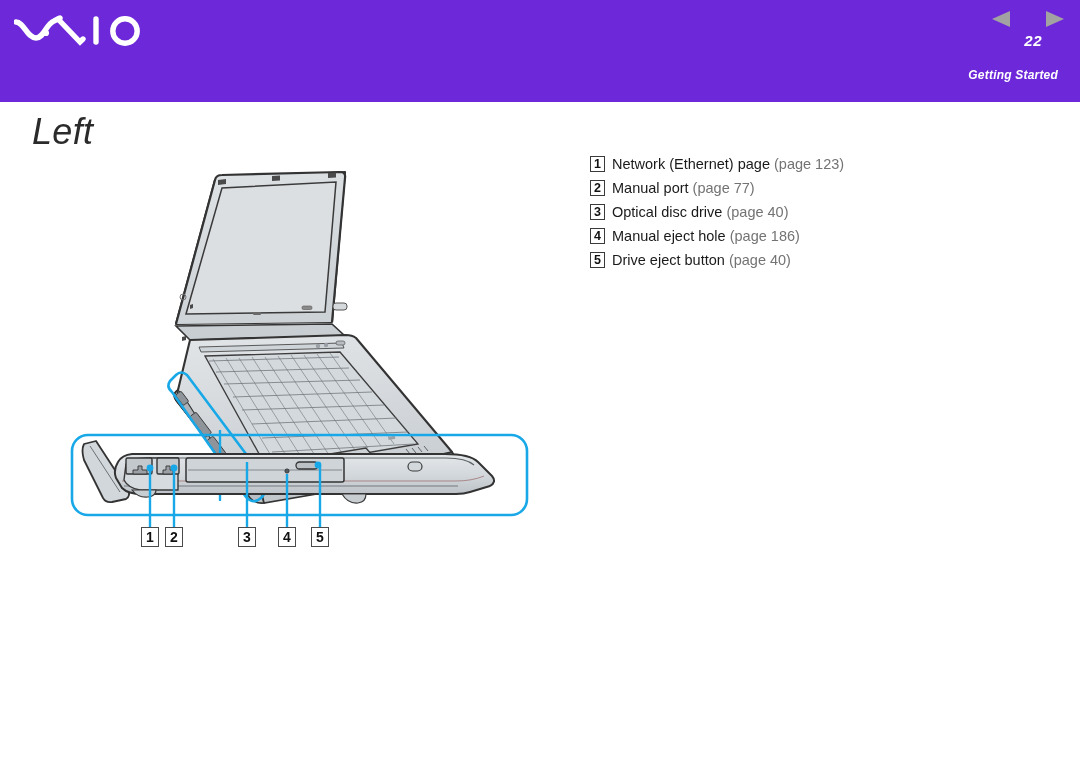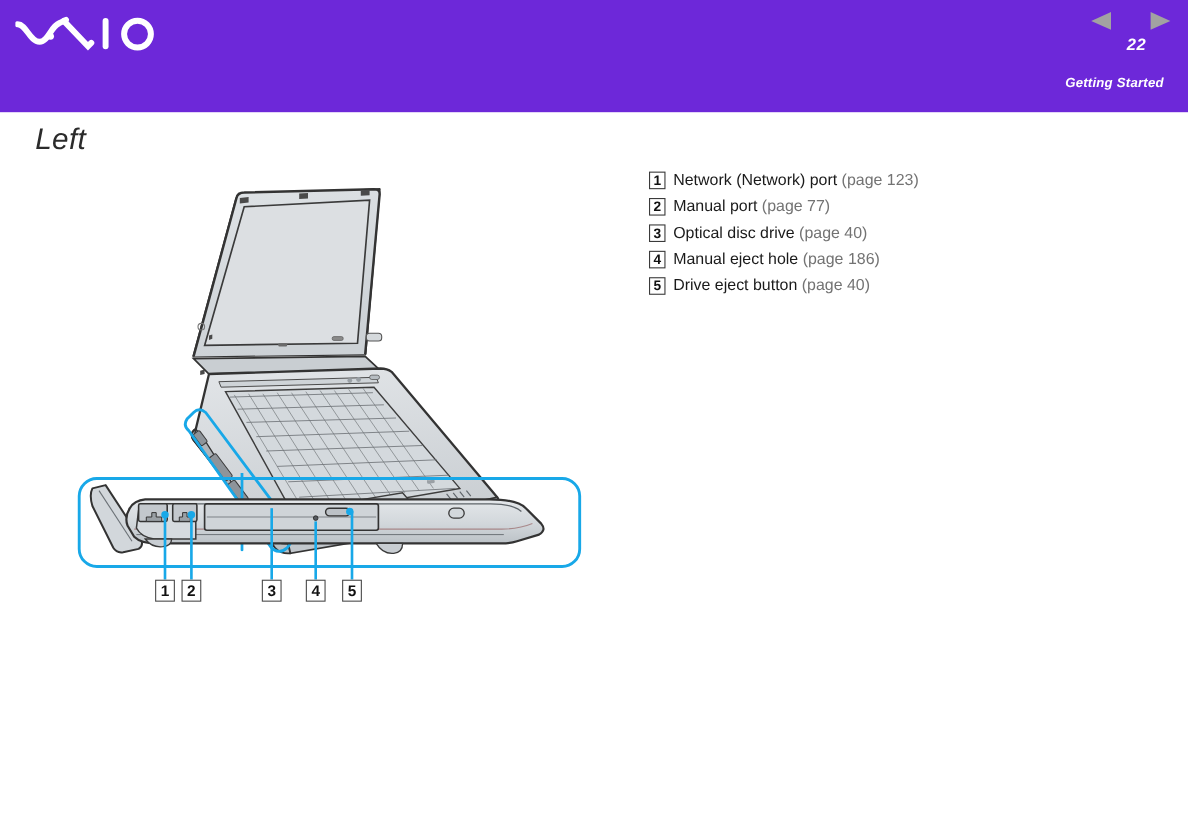--- a/index.html
+++ b/index.html
@@ -81,21 +81,21 @@
     font-weight: bold;
     font-style: italic;
     letter-spacing: 0.2px;
   }
 
   
   #page-heading {
     position: absolute;
     left: 32px;
     top: 111px;
-    font-size: 27px;
+    font-size: 36px;
     font-style: italic;
     font-weight: normal;
     color: #2b2b2b;
     letter-spacing: 0.3px;
   }
 
   
   #callout-list {
     position: absolute;
     left: 590px;
@@ -188,21 +188,21 @@
   <div id="page-number">22</div>
   <div id="section-title">Getting Started</div>
 </div>
 
 <div id="page-heading">Left</div>
 
 <div id="callout-list">
 
   <div class="callout-row">
     <span class="callout-badge">1</span>
-    <span class="callout-text"><span>Network (Network) port</span> <span class="callout-ref">(page 123)</span></span>
+    <span class="callout-text"><span>Network (Ethernet) page</span> <span class="callout-ref">(page 123)</span></span>
   </div>
 
   <div class="callout-row">
     <span class="callout-badge">2</span>
     <span class="callout-text"><span>Manual port</span> <span class="callout-ref">(page 77)</span></span>
   </div>
 
   <div class="callout-row">
     <span class="callout-badge">3</span>
     <span class="callout-text"><span>Optical disc drive</span> <span class="callout-ref">(page 40)</span></span>

